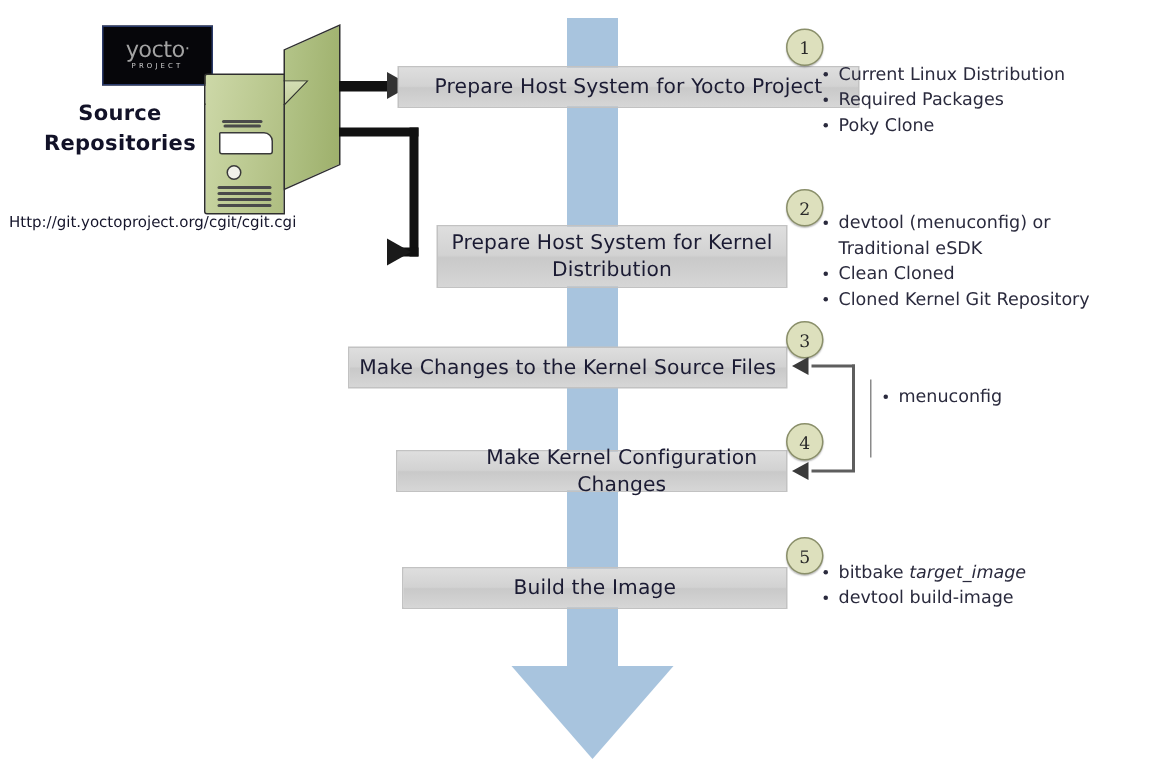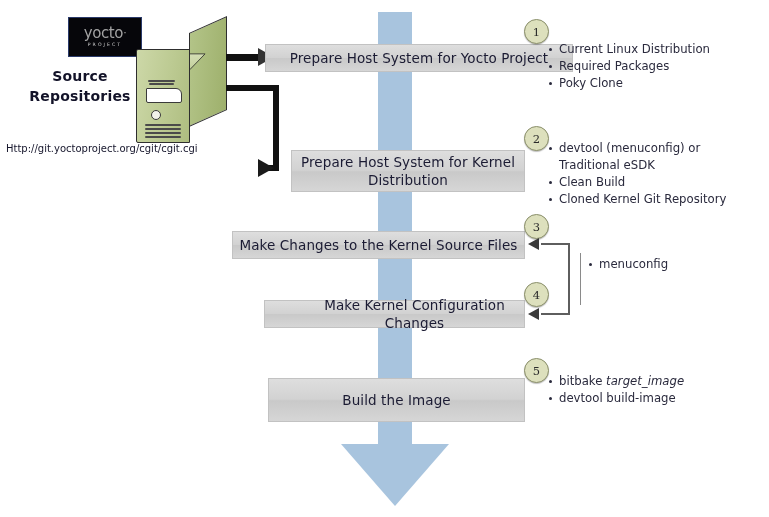--- a/index.html
+++ b/index.html
@@ -191,21 +191,21 @@
 
   <div class="box" style="left:291px;top:150px;width:234px;height:42px;flex-direction:column;">
     <div>Prepare Host System for Kernel</div>
     <div>Distribution</div>
   </div>
   <div class="step" style="left:524px;top:126px;">2</div>
   <div class="notes" style="left:548px;top:140px;">
     <ul>
       <li>devtool (menuconfig) or</li>
       <li class="cont">Traditional eSDK</li>
-      <li>Clean Build</li>
+      <li>Clean Cloned</li>
       <li>Cloned Kernel Git Repository</li>
     </ul>
   </div>
 
   <div class="box" style="left:232px;top:231px;width:293px;height:28px;">Make Changes to the Kernel Source Files</div>
   <div class="step" style="left:524px;top:214px;">3</div>
 
   <div class="box" style="left:264px;top:300px;width:261px;height:28px;padding-left:40px;">Make Kernel Configuration Changes</div>
   <div class="step" style="left:524px;top:282px;">4</div>
 
@@ -215,21 +215,21 @@
   <div class="fb-arrow" style="left:528px;top:238px;"></div>
   <div class="fb-arrow" style="left:528px;top:308px;"></div>
   <div class="note-divider" style="left:580px;top:253px;height:52px;"></div>
 
   <div class="notes" style="left:588px;top:256px;">
     <ul>
       <li>menuconfig</li>
     </ul>
   </div>
 
-  <div class="box" style="left:268px;top:378px;width:257px;height:44px;">Build the Image</div>
+  <div class="box" style="left:268px;top:378px;width:257px;height:28px;">Build the Image</div>
   <div class="step" style="left:524px;top:358px;">5</div>
   <div class="notes" style="left:548px;top:373px;">
     <ul>
       <li><span>bitbake </span><span class="ital">target_image</span></li>
       <li>devtool build-image</li>
     </ul>
   </div>
 
 </div>
 

